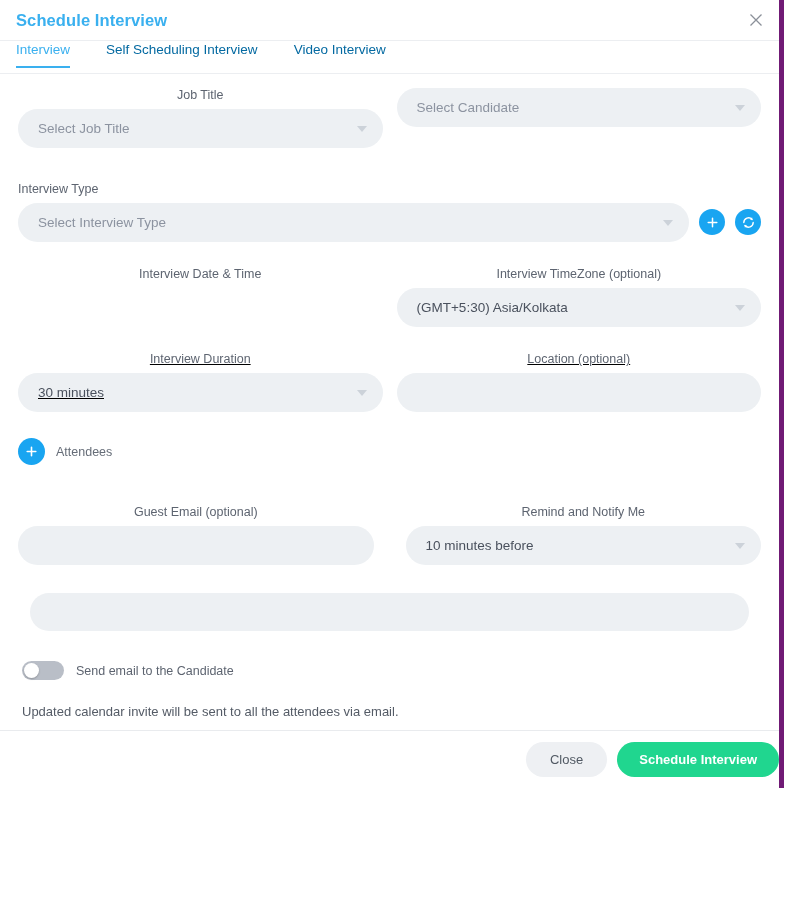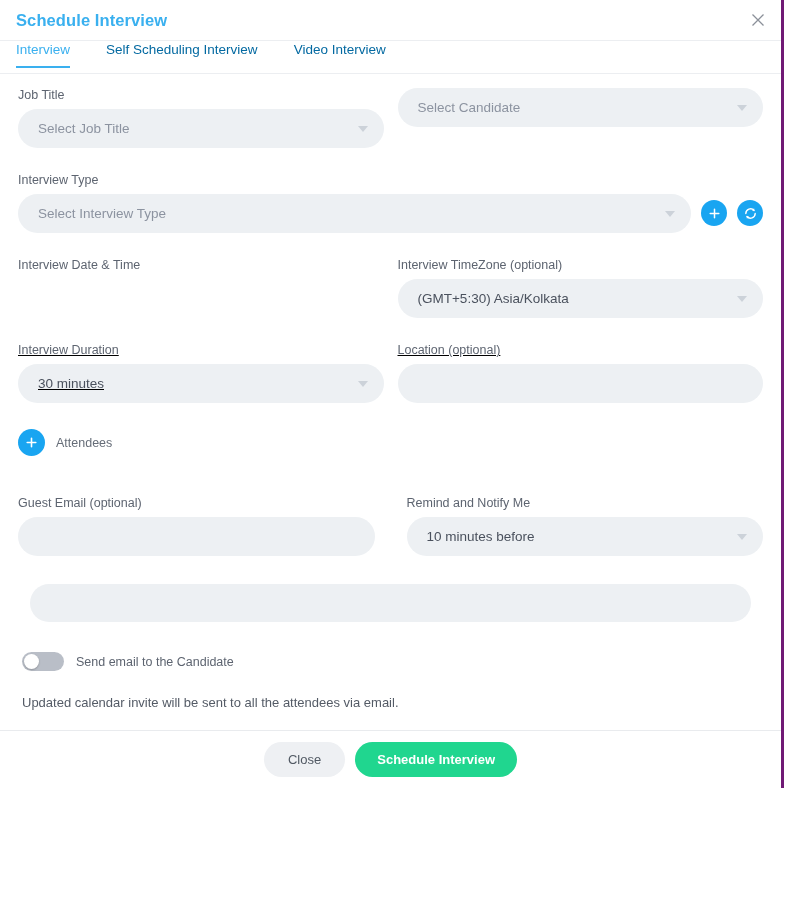--- a/index.html
+++ b/index.html
@@ -16,21 +16,21 @@
     overflow: hidden;
   }
 
   
   .dialog {
     position: absolute;
     left: 0; top: 0;
     width: 784px;
     height: 788px;
     background: #ffffff;
-    border-right: 3px solid #701a75;
+    border-right: 5px solid #701a75;
     display: flex;
     flex-direction: column;
   }
 
   
   .dlg-header {
     position: relative;
     height: 41px;
     flex: 0 0 41px;
     border-bottom: 1px solid #eceef1;
@@ -88,21 +88,21 @@
     position: relative;
     padding: 0 18px;
     overflow: hidden;
     border-bottom: 1px solid #e9ebee;
   }
 
   .row {
     display: flex;
     gap: 14px;
   }
-  .col { flex: 1 1 0; min-width: 0; }
+  .col { flex: 1 1 0; min-width: 0; text-align: center; }
   .field { margin-top: 14px; }
 
   .lbl {
     font-size: 12.5px;
     color: #5d6470;
     margin-bottom: 7px;
     display: block;
   }
 
   .control {
@@ -204,21 +204,21 @@
     font-size: 13px;
     color: #545b66;
   }
 
   
   .dlg-footer {
     flex: 0 0 57px;
     height: 57px;
     display: flex;
     align-items: center;
-    justify-content: center;
+    justify-content: flex-end;
     gap: 10px;
     background: #ffffff;
   }
   .btn {
     border: none;
     border-radius: 20px;
     font-size: 13px;
     cursor: pointer;
     font-family: "Liberation Sans", sans-serif;
   }
@@ -272,21 +272,21 @@
           </div>
         </div>
         <div class="col field">
           <div class="control">
             <span class="val ph">Select Candidate</span>
             <span class="caret"></span>
           </div>
         </div>
       </div>
 
-      <div class="field" style="margin-top:25px;">
+      <div class="field" style="margin-top:34px;">
         <span class="lbl">Interview Type</span>
         <div class="itype-row">
           <div class="control">
             <span class="val ph">Select Interview Type</span>
             <span class="caret"></span>
           </div>
           <div class="circle-btn">
             <svg width="13" height="13" viewBox="0 0 13 13">
               <path d="M6.5 2.2 V10.8 M2.2 6.5 H10.8" stroke="#ffffff" stroke-width="1.5" fill="none" stroke-linecap="round"></path>
             </svg>

